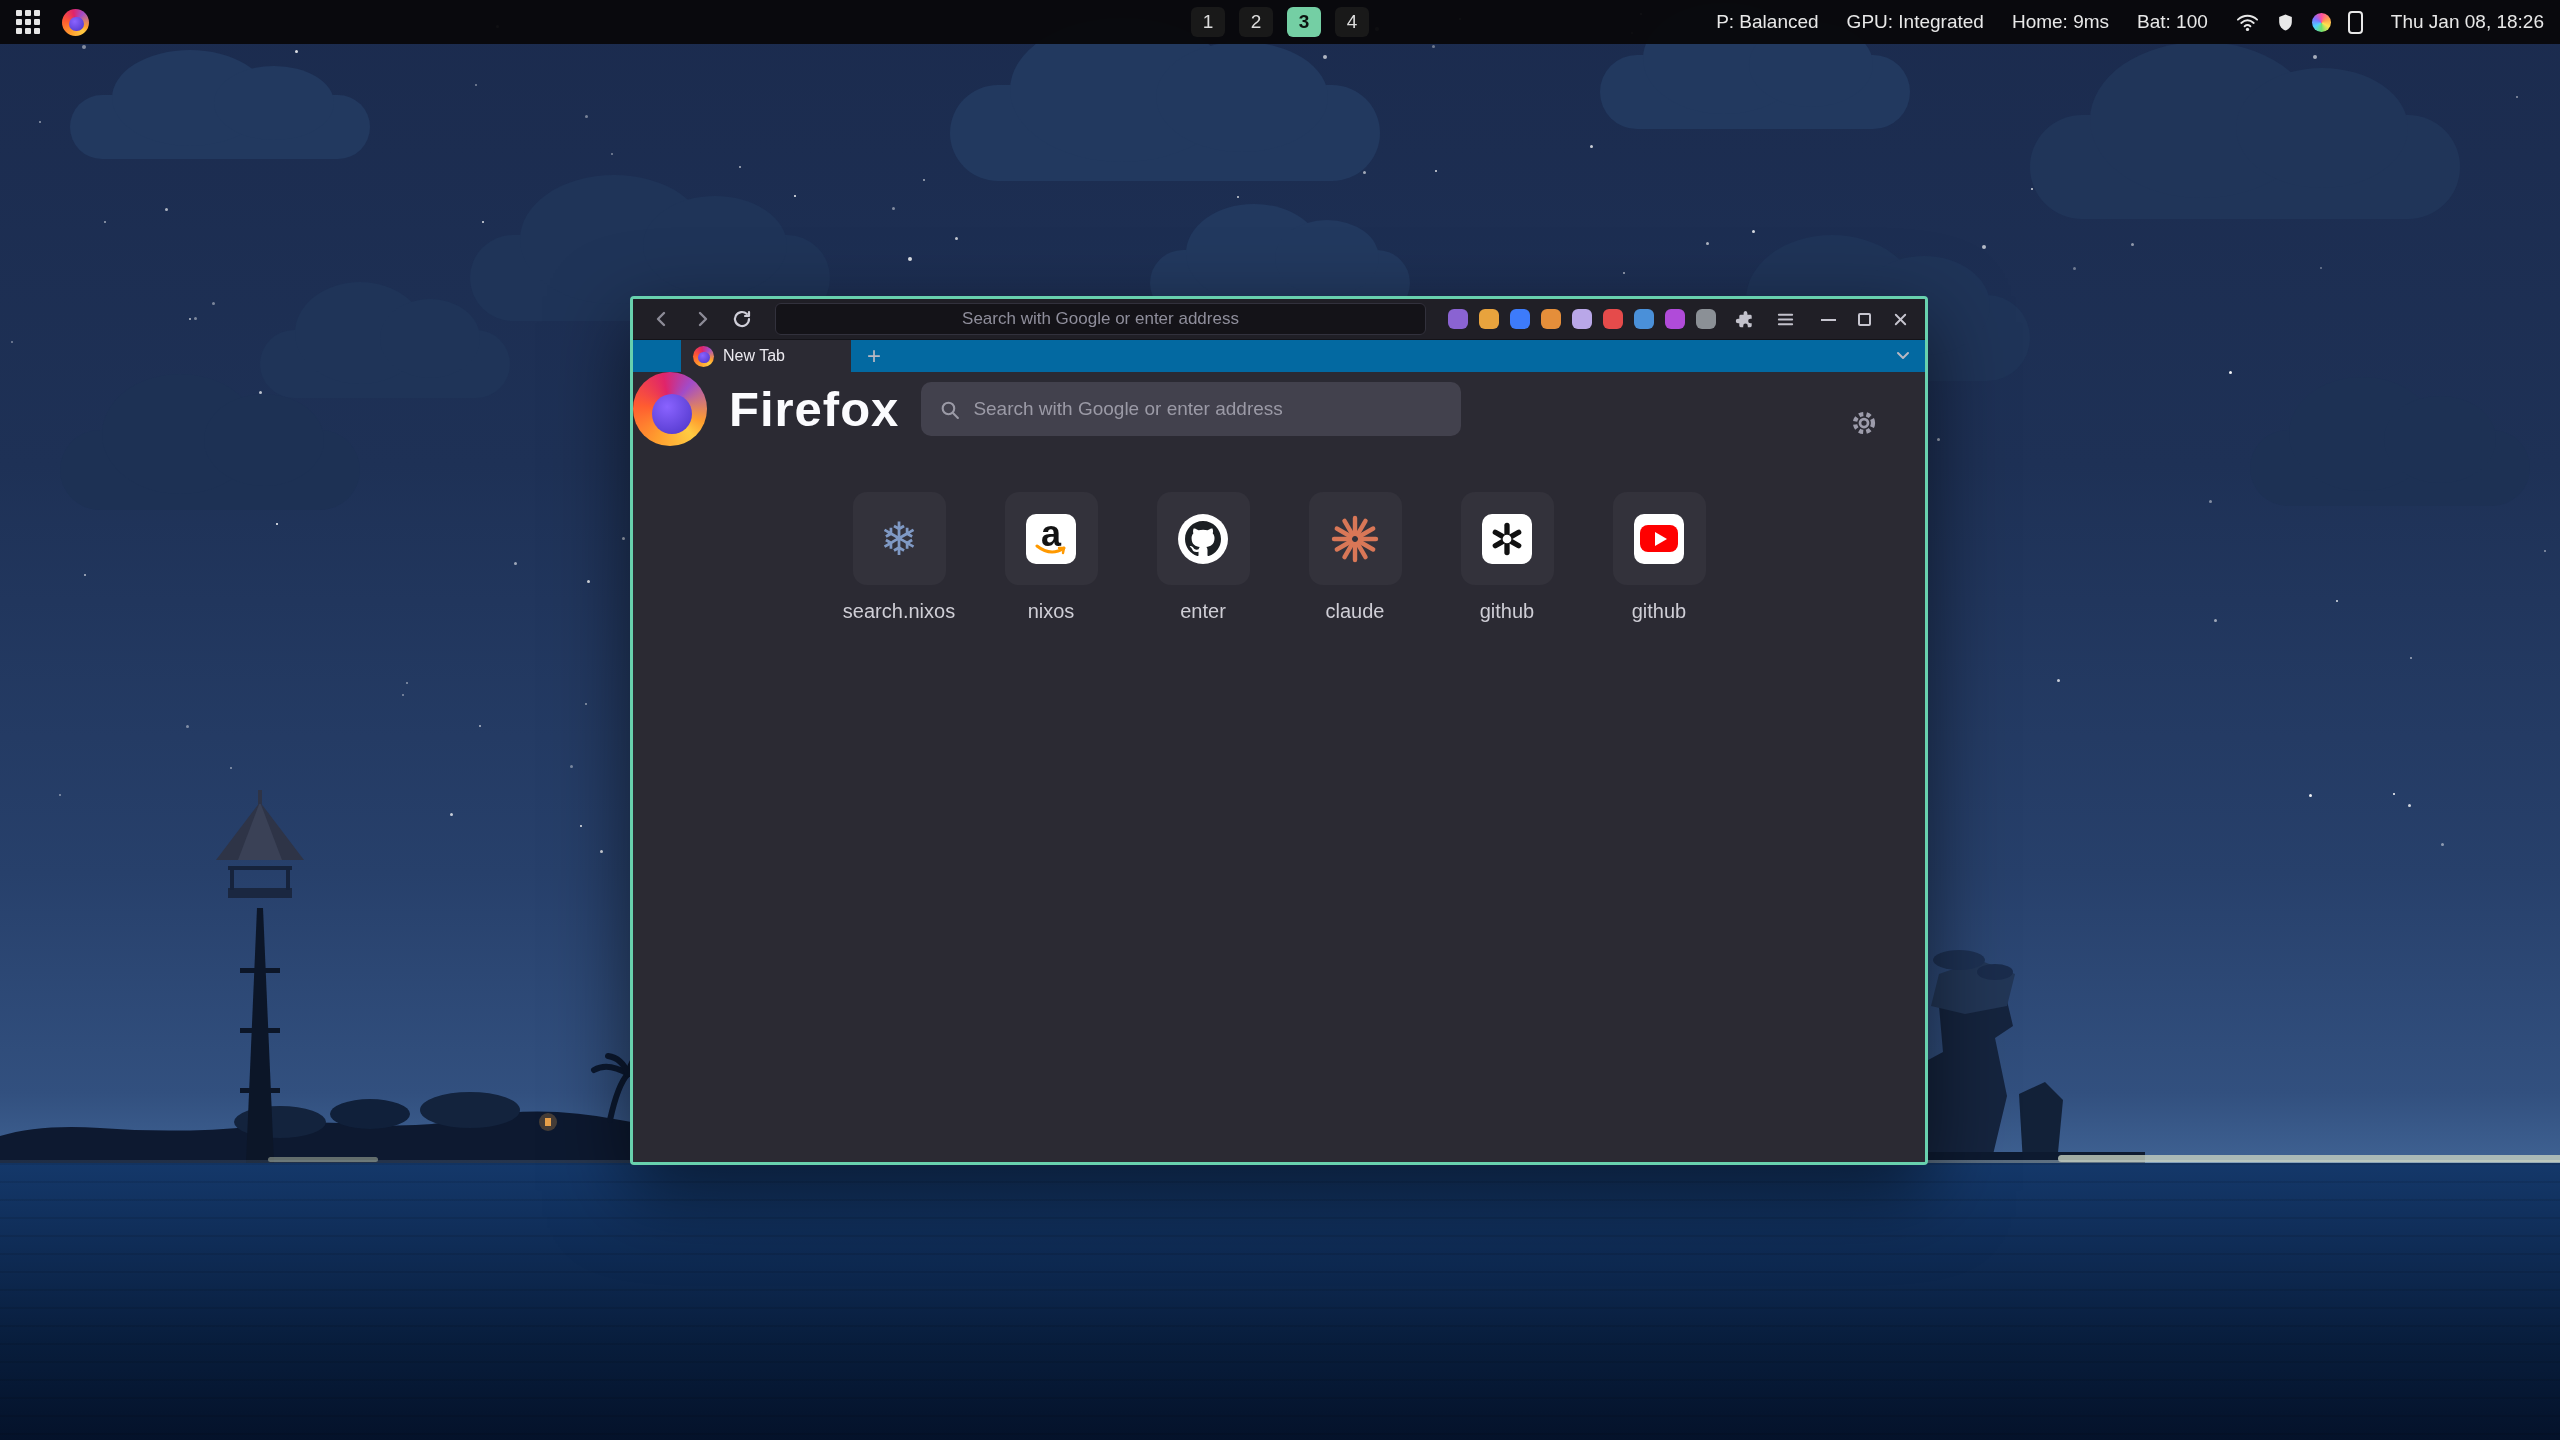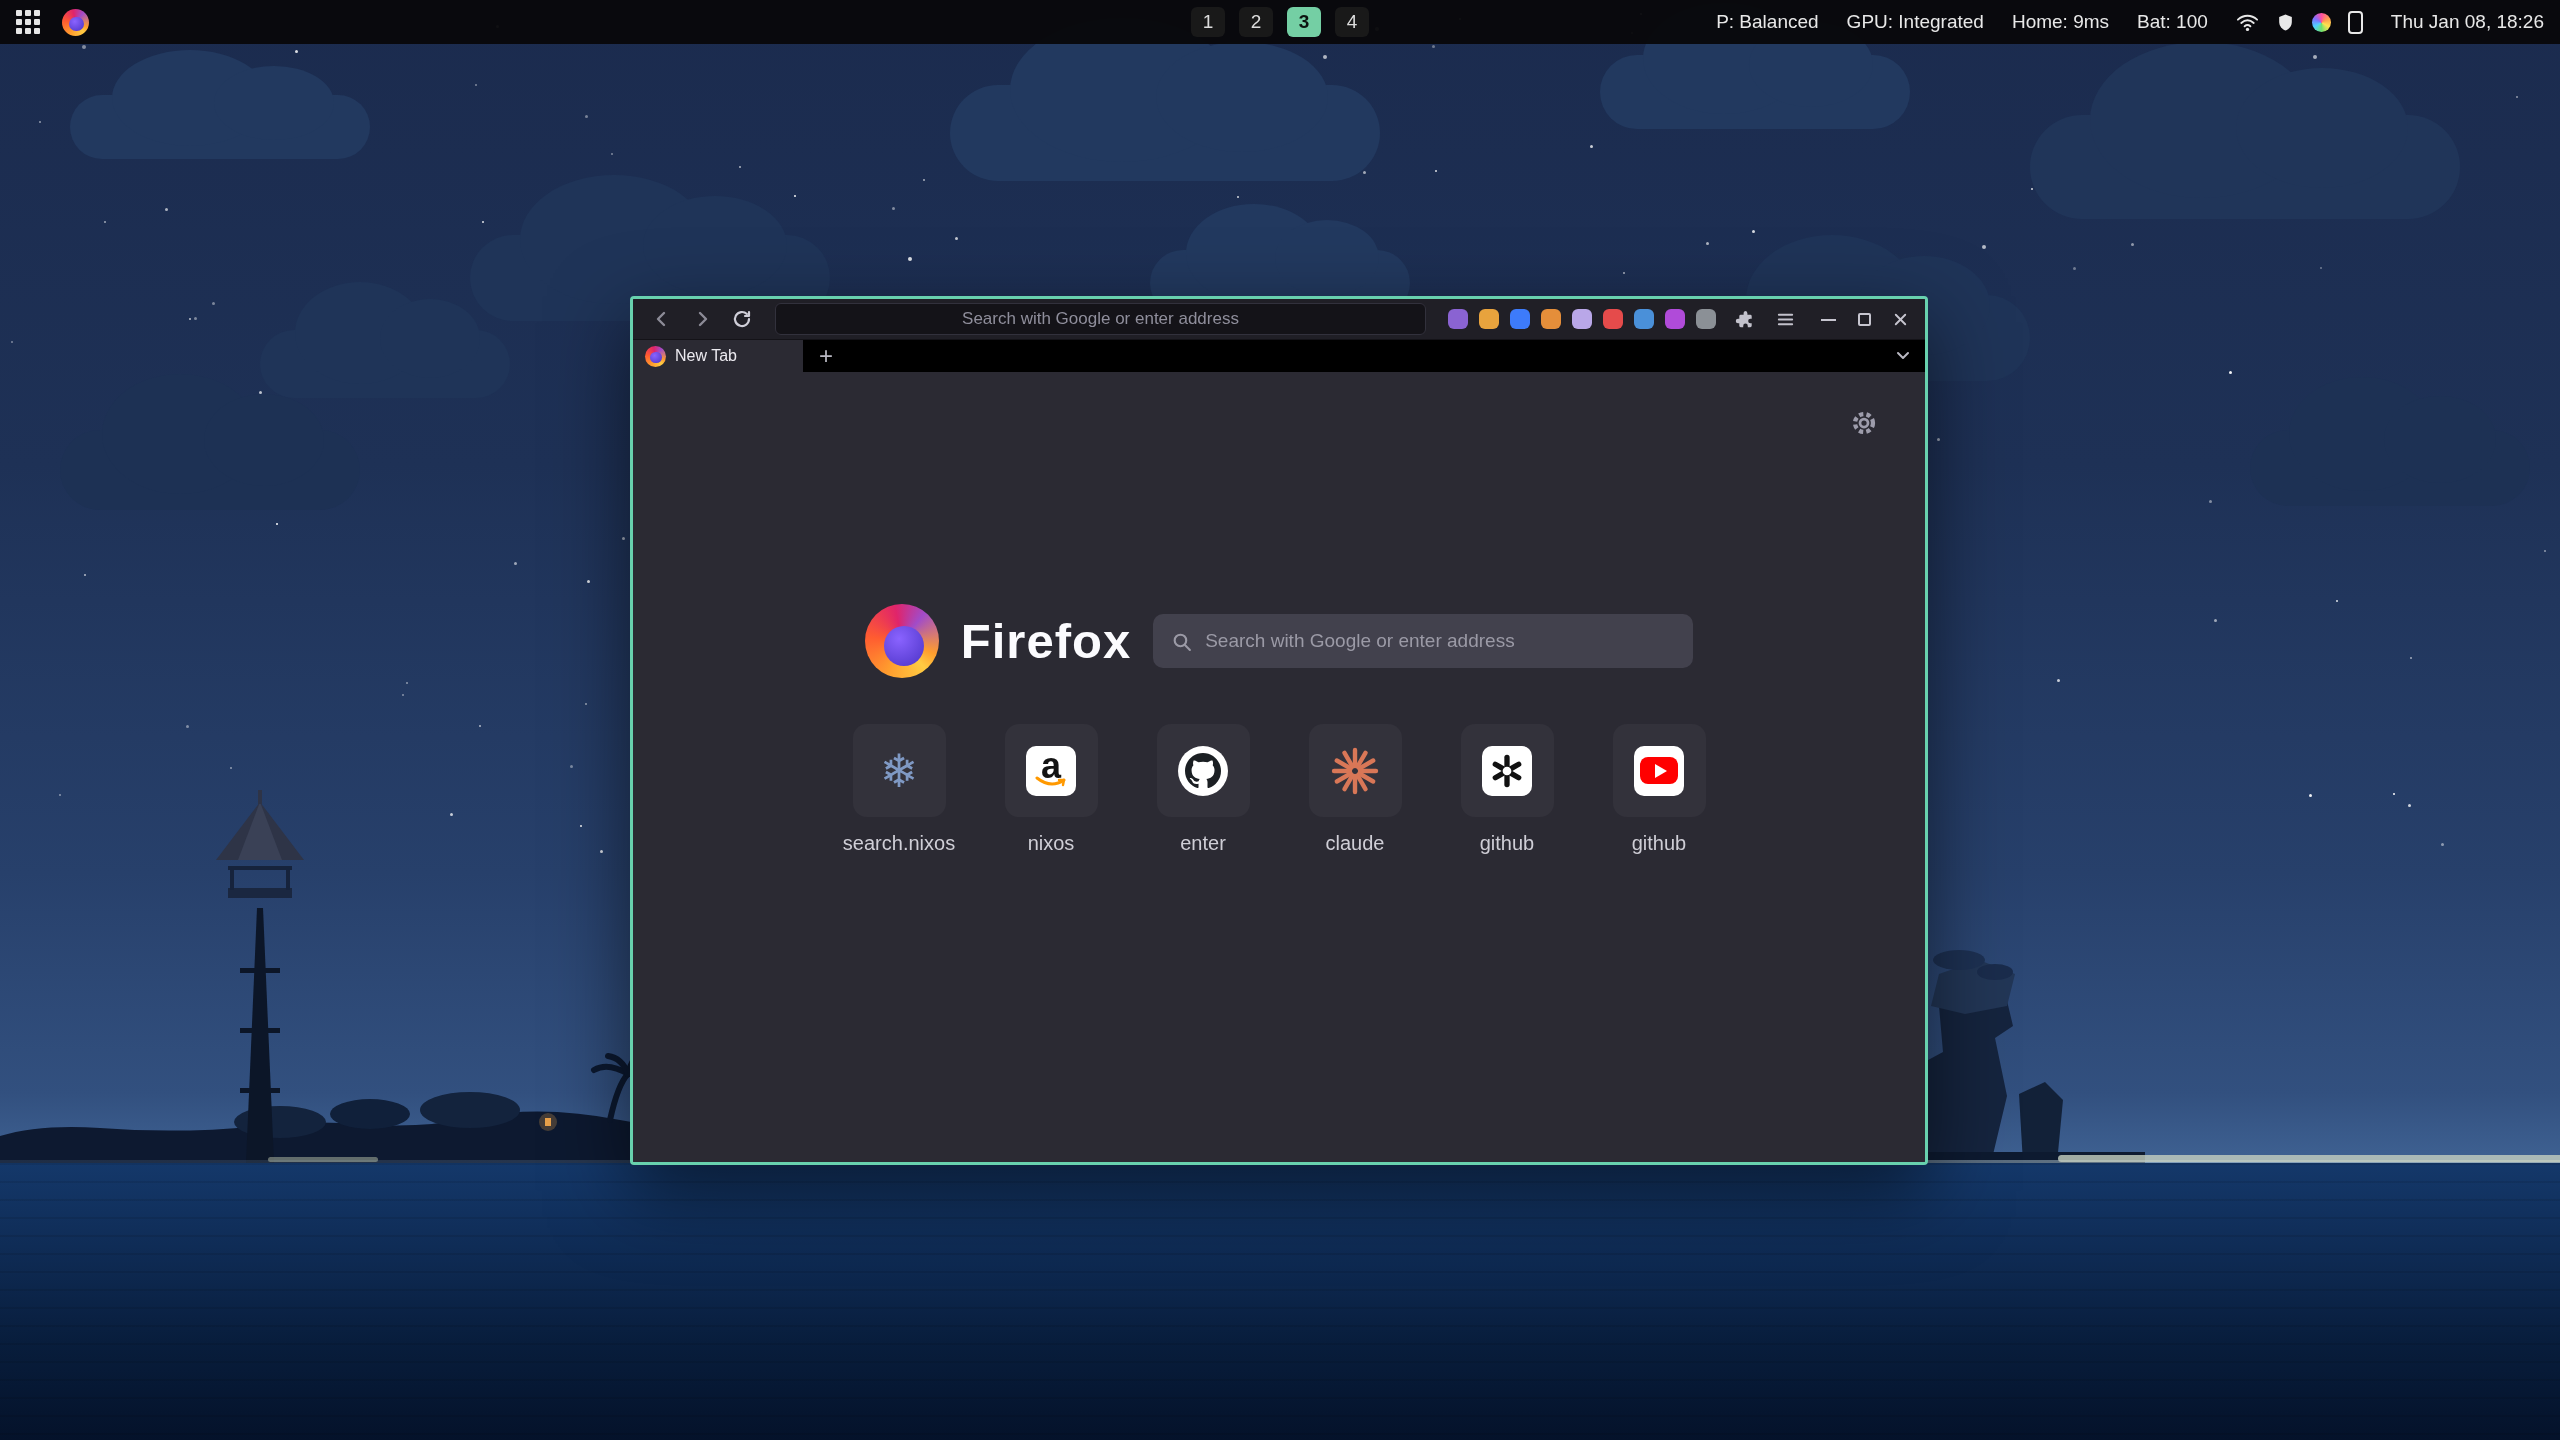--- a/index.html
+++ b/index.html
@@ -77,31 +77,31 @@
   .urlbar input{ flex:1; background:none; border:none; outline:none; text-align:center;
            color:#d4d3dc; font-size:17px; font-family:inherit; }
   .urlbar input::placeholder{ color:#8f8e9b; }
   .ext-row{ display:flex; align-items:center; gap:11px; margin:0 6px; }
   .ext-icon{ width:20px; height:20px; border-radius:6px; cursor:pointer; }
   .win-controls{ display:flex; align-items:center; gap:19px; margin-left:12px; margin-right:4px; }
   .wc{ width:17px; height:17px; position:relative; cursor:pointer; background:none; border:none; }
   .wc.min::after{ content:""; position:absolute; left:1px; right:1px; top:8px; height:2px; background:#c6c5cf; }
   .wc.max::after{ content:""; position:absolute; inset:2px; border:2px solid #c6c5cf; border-radius:2px; }
 
-  .tabbar{ height:32px; background:#000000; display:flex; align-items:center; flex:0 0 auto; position:relative; }
+  .tabbar{ height:32px; background:#0369a1; display:flex; align-items:center; flex:0 0 auto; position:relative;padding-left:48px; }
   .tab{ height:32px; width:170px; background:#2b2a33; display:flex; align-items:center; gap:9px;
         padding:0 12px; font-size:16px; color:#eceaf0; cursor:pointer; }
   .tab-fav{ width:21px; height:21px; flex:0 0 auto; }
   .newtab-btn{ margin-left:16px; background:none; border:none; color:#b9b8c2; font-size:24px;
         cursor:pointer; font-family:inherit; line-height:1; }
   .tab-chevron{ position:absolute; right:12px; top:0; height:32px; display:flex; align-items:center; cursor:pointer; }
 
   .content{ flex:1; position:relative; background:#2b2a33; }
   .gear-btn{ position:absolute; top:36px; right:46px; cursor:pointer; background:none; border:none; }
-  .hero{ display:flex; align-items:center; justify-content:center; gap:22px; padding-top:232px; }
+  .hero{ display:flex; align-items:center; gap:22px; }
   .ff-big{ width:74px; height:74px; flex:0 0 auto; }
   .wordmark{ font-size:49px; font-weight:bold; color:#fbfbfe; letter-spacing:1px; }
   .nt-search{ width:540px; height:54px; background:#42414d; border-radius:10px; display:flex;
         align-items:center; gap:13px; padding:0 18px; cursor:text; }
   .nt-search input{ flex:1; background:none; border:none; outline:none; color:#d8d7df;
         font-size:19px; font-family:inherit; }
   .nt-search input::placeholder{ color:#9b9aa6; }
   .shortcuts{ display:flex; justify-content:center; gap:52px; margin-top:46px; }
   .shortcut{ display:flex; flex-direction:column; align-items:center; gap:15px; cursor:pointer; width:100px; }
   .tile{ width:93px; height:93px; background:#33323b; border-radius:14px;

